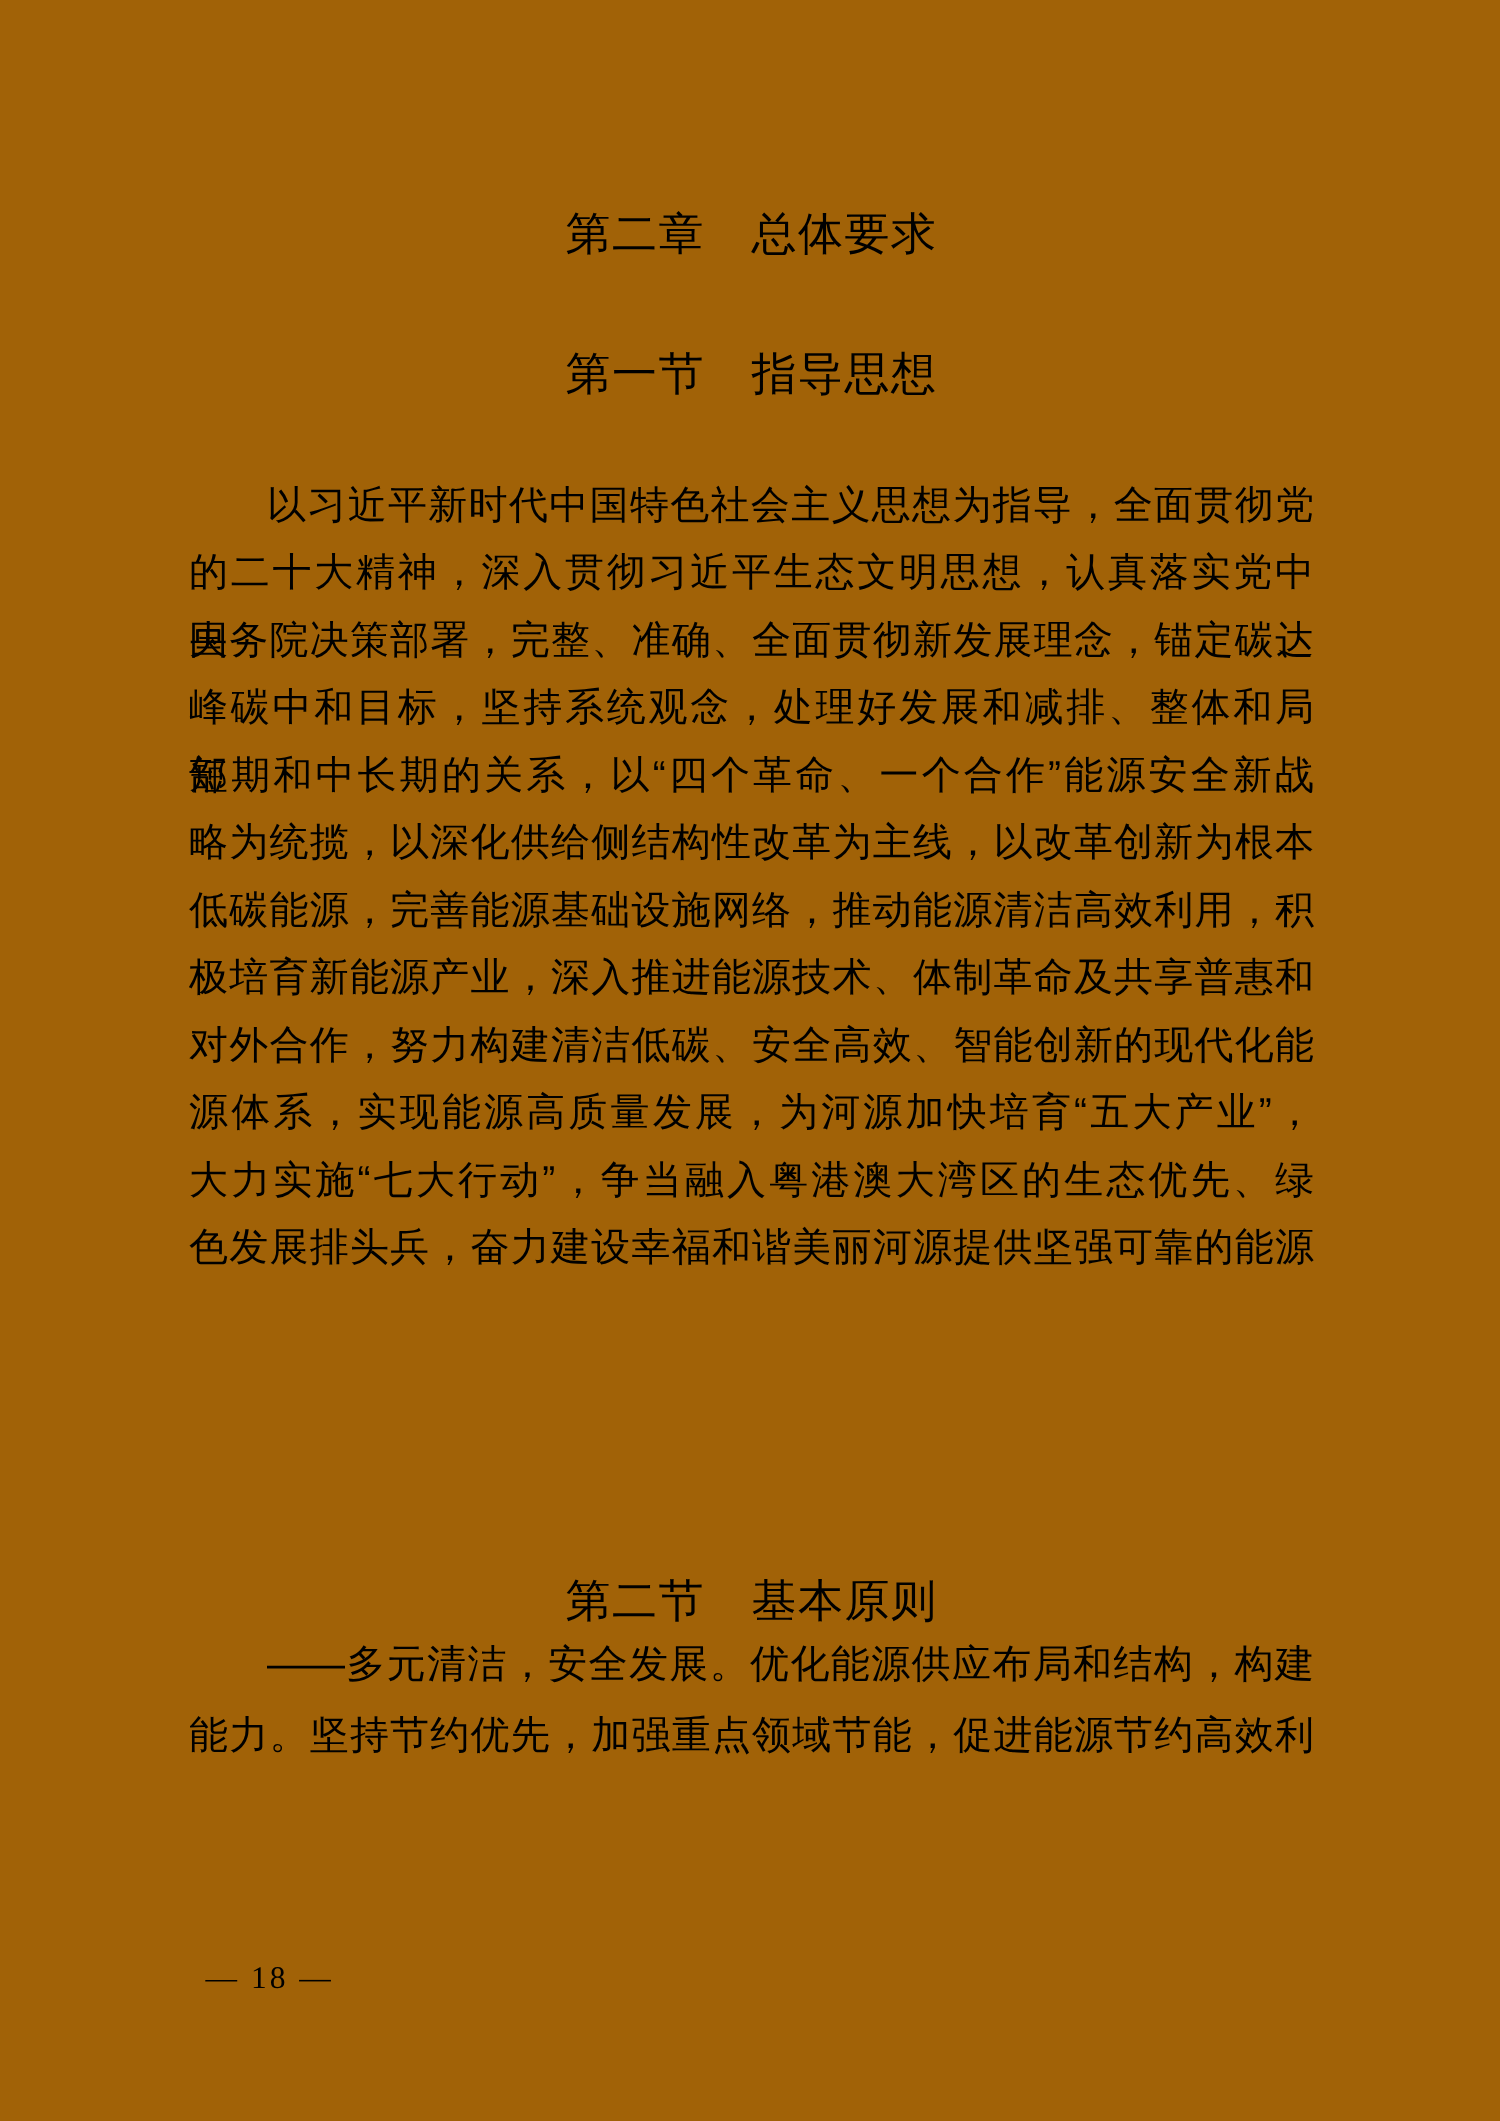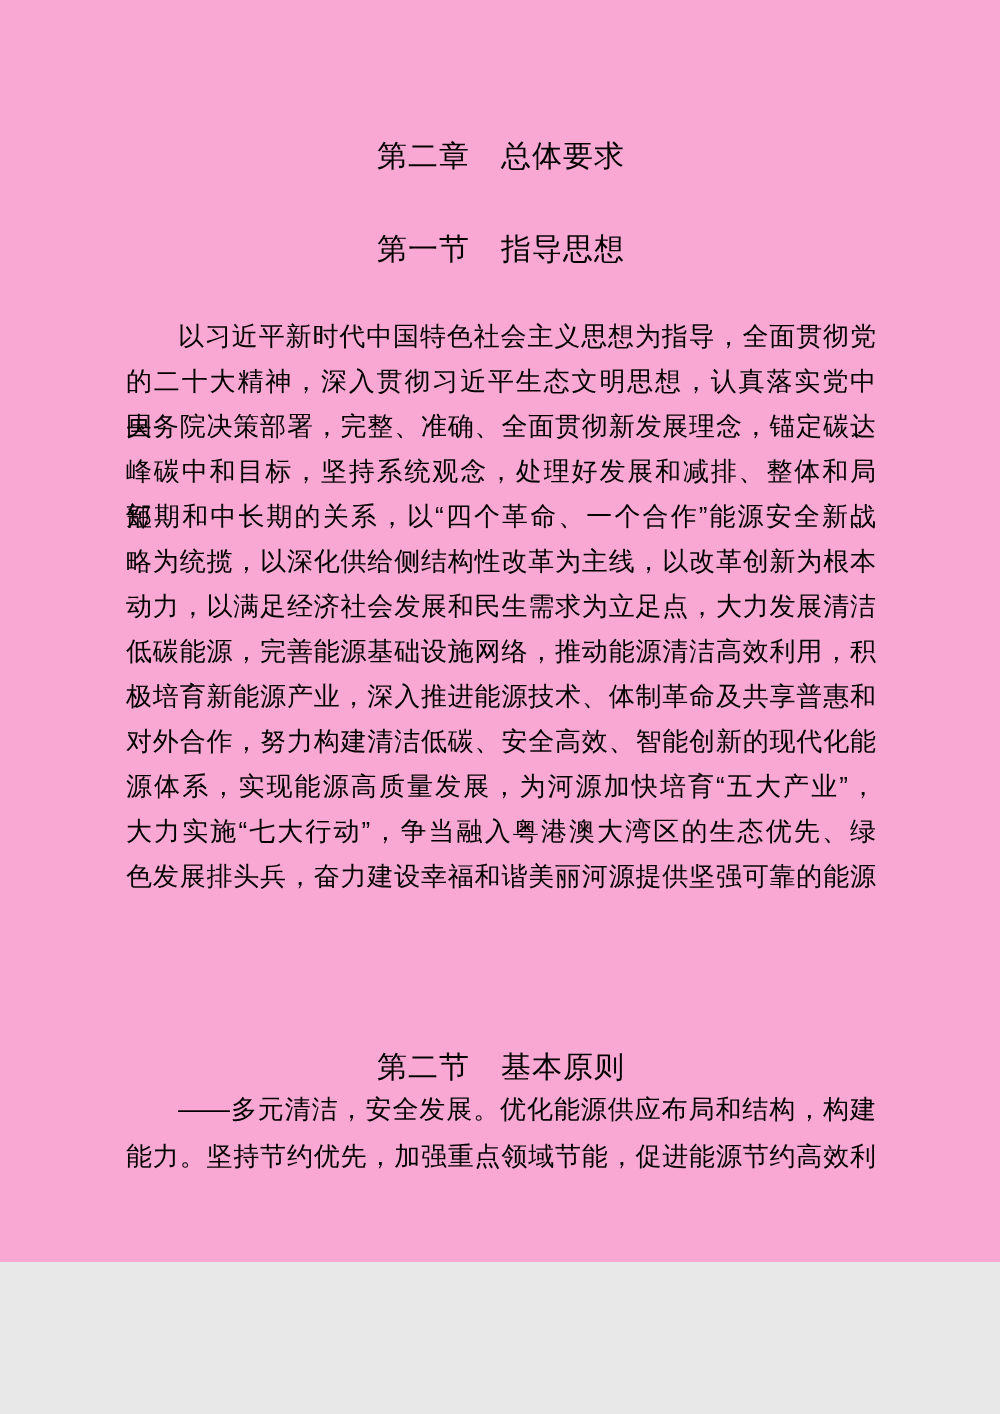--- a/index.html
+++ b/index.html
@@ -3,23 +3,23 @@
 <meta charset="utf-8">
 <style>
   html, body {
     margin: 0;
     padding: 0;
     background: #e8e8e8;
   }
   .page {
     position: relative;
     width: 1000px;
-    height: 1262px;
+    height: 1414px;
     margin: 0 auto;
-    background: #f9a8d4;
+    background: #a16207;
     color: #000000;
     font-family: "Liberation Sans", sans-serif;
     overflow: hidden;
   }
   .heading {
     position: absolute;
     left: 126px;
     width: 750px;
     margin: 0;
     text-align: center;
@@ -67,21 +67,20 @@
 
   <h2 class="heading section1-heading">第一节　指导思想</h2>
 
   <div class="para para1">
       <div class="pline first">以习近平新时代中国特色社会主义思想为指导，全面贯彻党</div>
       <div class="pline">的二十大精神，深入贯彻习近平生态文明思想，认真落实党中央、</div>
       <div class="pline">国务院决策部署，完整、准确、全面贯彻新发展理念，锚定碳达</div>
       <div class="pline">峰碳中和目标，坚持系统观念，处理好发展和减排、整体和局部、</div>
       <div class="pline">短期和中长期的关系，以“四个革命、一个合作”能源安全新战</div>
       <div class="pline">略为统揽，以深化供给侧结构性改革为主线，以改革创新为根本</div>
-      <div class="pline">动力，以满足经济社会发展和民生需求为立足点，大力发展清洁</div>
       <div class="pline">低碳能源，完善能源基础设施网络，推动能源清洁高效利用，积</div>
       <div class="pline">极培育新能源产业，深入推进能源技术、体制革命及共享普惠和</div>
       <div class="pline">对外合作，努力构建清洁低碳、安全高效、智能创新的现代化能</div>
       <div class="pline">源体系，实现能源高质量发展，为河源加快培育“五大产业”，</div>
       <div class="pline">大力实施“七大行动”，争当融入粤港澳大湾区的生态优先、绿</div>
       <div class="pline">色发展排头兵，奋力建设幸福和谐美丽河源提供坚强可靠的能源</div>
     </div>
 
   <h2 class="heading section2-heading">第二节　基本原则</h2>
 

